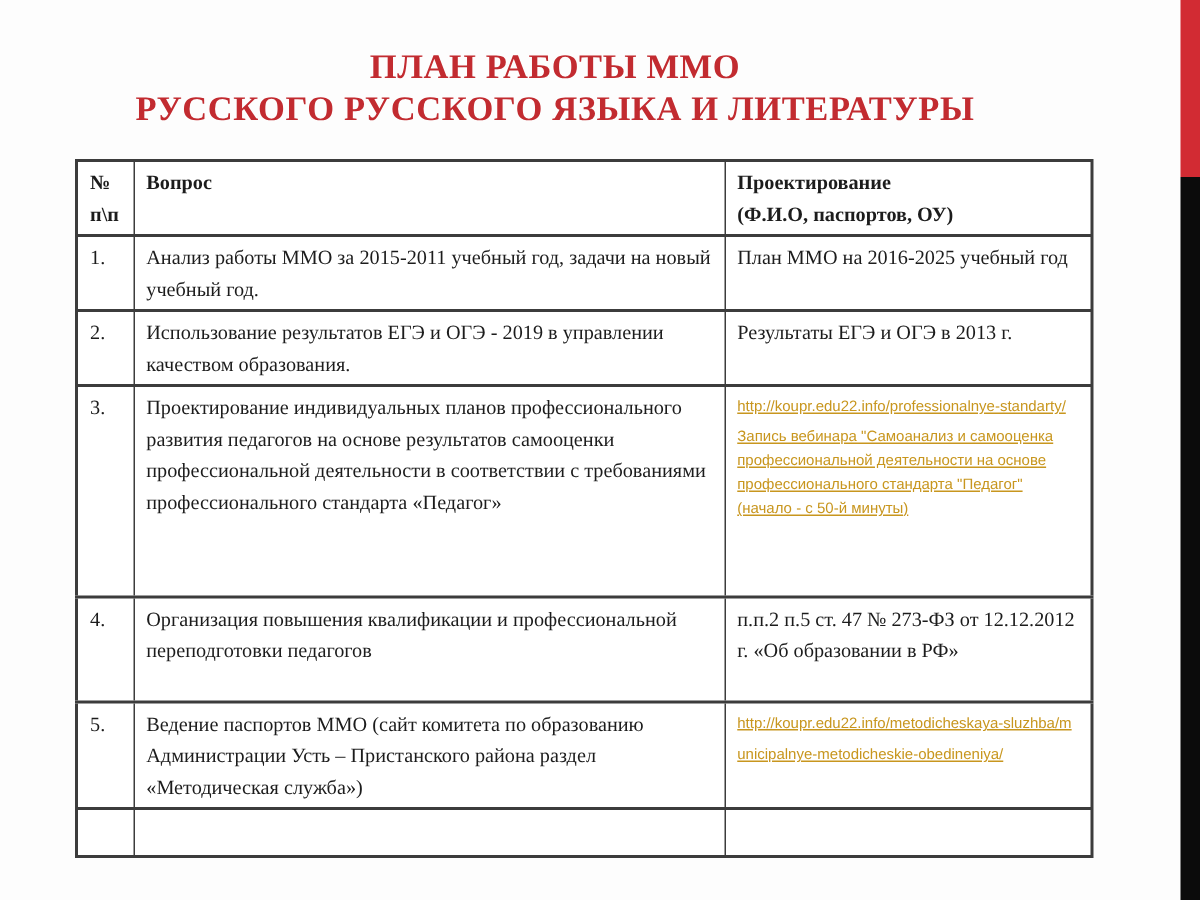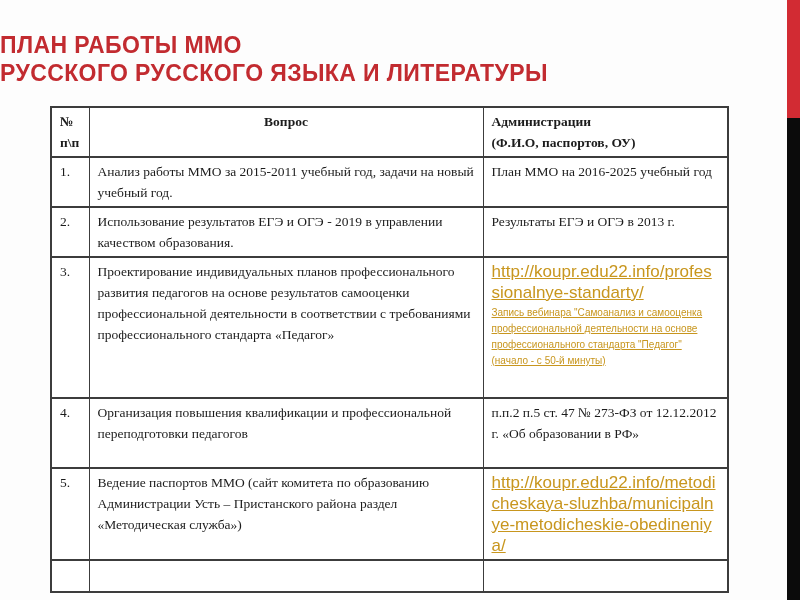--- a/index.html
+++ b/index.html
@@ -23,26 +23,27 @@
     width: 13px; height: 600px;
   }
   .accent-bar .bar-red   { width: 100%; height: 118px; background: #d22b33; }
   .accent-bar .bar-black { width: 100%; height: 482px; background: #0b0b0b; }
 
   
   .title {
     position: absolute;
     top: 31px; left: 0;
     width: 740px;
+    text-align: center;
     color: #c22b30;
     font-weight: bold;
     font-size: 23px;
     line-height: 28px;
     letter-spacing: 0.4px;
-    font-family: Liberation Sans, sans-serif;
+    font-family: Liberation Serif, serif;
   }
 
   
   .table-wrap {
     position: absolute;
     left: 50px; top: 106px;
   }
   table {
     border-collapse: collapse;
     table-layout: fixed;
@@ -58,32 +59,32 @@
     vertical-align: top;
     text-align: left;
     padding: 3px 8px 3px 8px;
     font-size: 13.5px;
     line-height: 21px;
     color: #1c1c1c;
     overflow: hidden;
   }
   table { border: 2px solid #3c3c3c; }
   th { font-weight: bold; }
-  th.h-question { text-align: center; }
+  th.h-question { text-align: left; }
   tr.r-head { height: 46px; }
   tr.r1 { height: 46px; }
   tr.r2 { height: 44px; }
   tr.r3 { height: 141px; }
   tr.r4 { height: 70px; }
   tr.r5 { height: 70px; }
   tr.r6 { height: 32px; }
 
   a.cell-link {
     font-family: "Liberation Sans", sans-serif;
-    font-size: 17px;
+    font-size: 10px;
     line-height: 21px;
     color: #c8961e;
     text-decoration: underline;
     word-break: break-all;
     display: block;
   }
   .link-note {
     font-family: "Liberation Sans", sans-serif;
     font-size: 10px;
     line-height: 16px;
@@ -103,21 +104,21 @@
     <table>
       <colgroup>
         <col class="c-num">
           <col class="c-q">
           <col class="c-resp">
       </colgroup>
       <tbody>
         <tr class="r-head">
           <th><span>№</span><br><span>п\п</span></th>
           <th class="h-question">Вопрос</th>
-          <th><span>Администрации</span><br><span>(Ф.И.О, паспортов, ОУ)</span></th>
+          <th><span>Проектирование</span><br><span>(Ф.И.О, паспортов, ОУ)</span></th>
         </tr>
 
         <tr class="r1">
           <td>1.</td>
           <td>Анализ работы ММО за 2015-2011 учебный год, задачи  на новый учебный год.</td>
           <td>План ММО на 2016-2025 учебный год</td>
         </tr>
 
         <tr class="r2">
           <td>2.</td>

